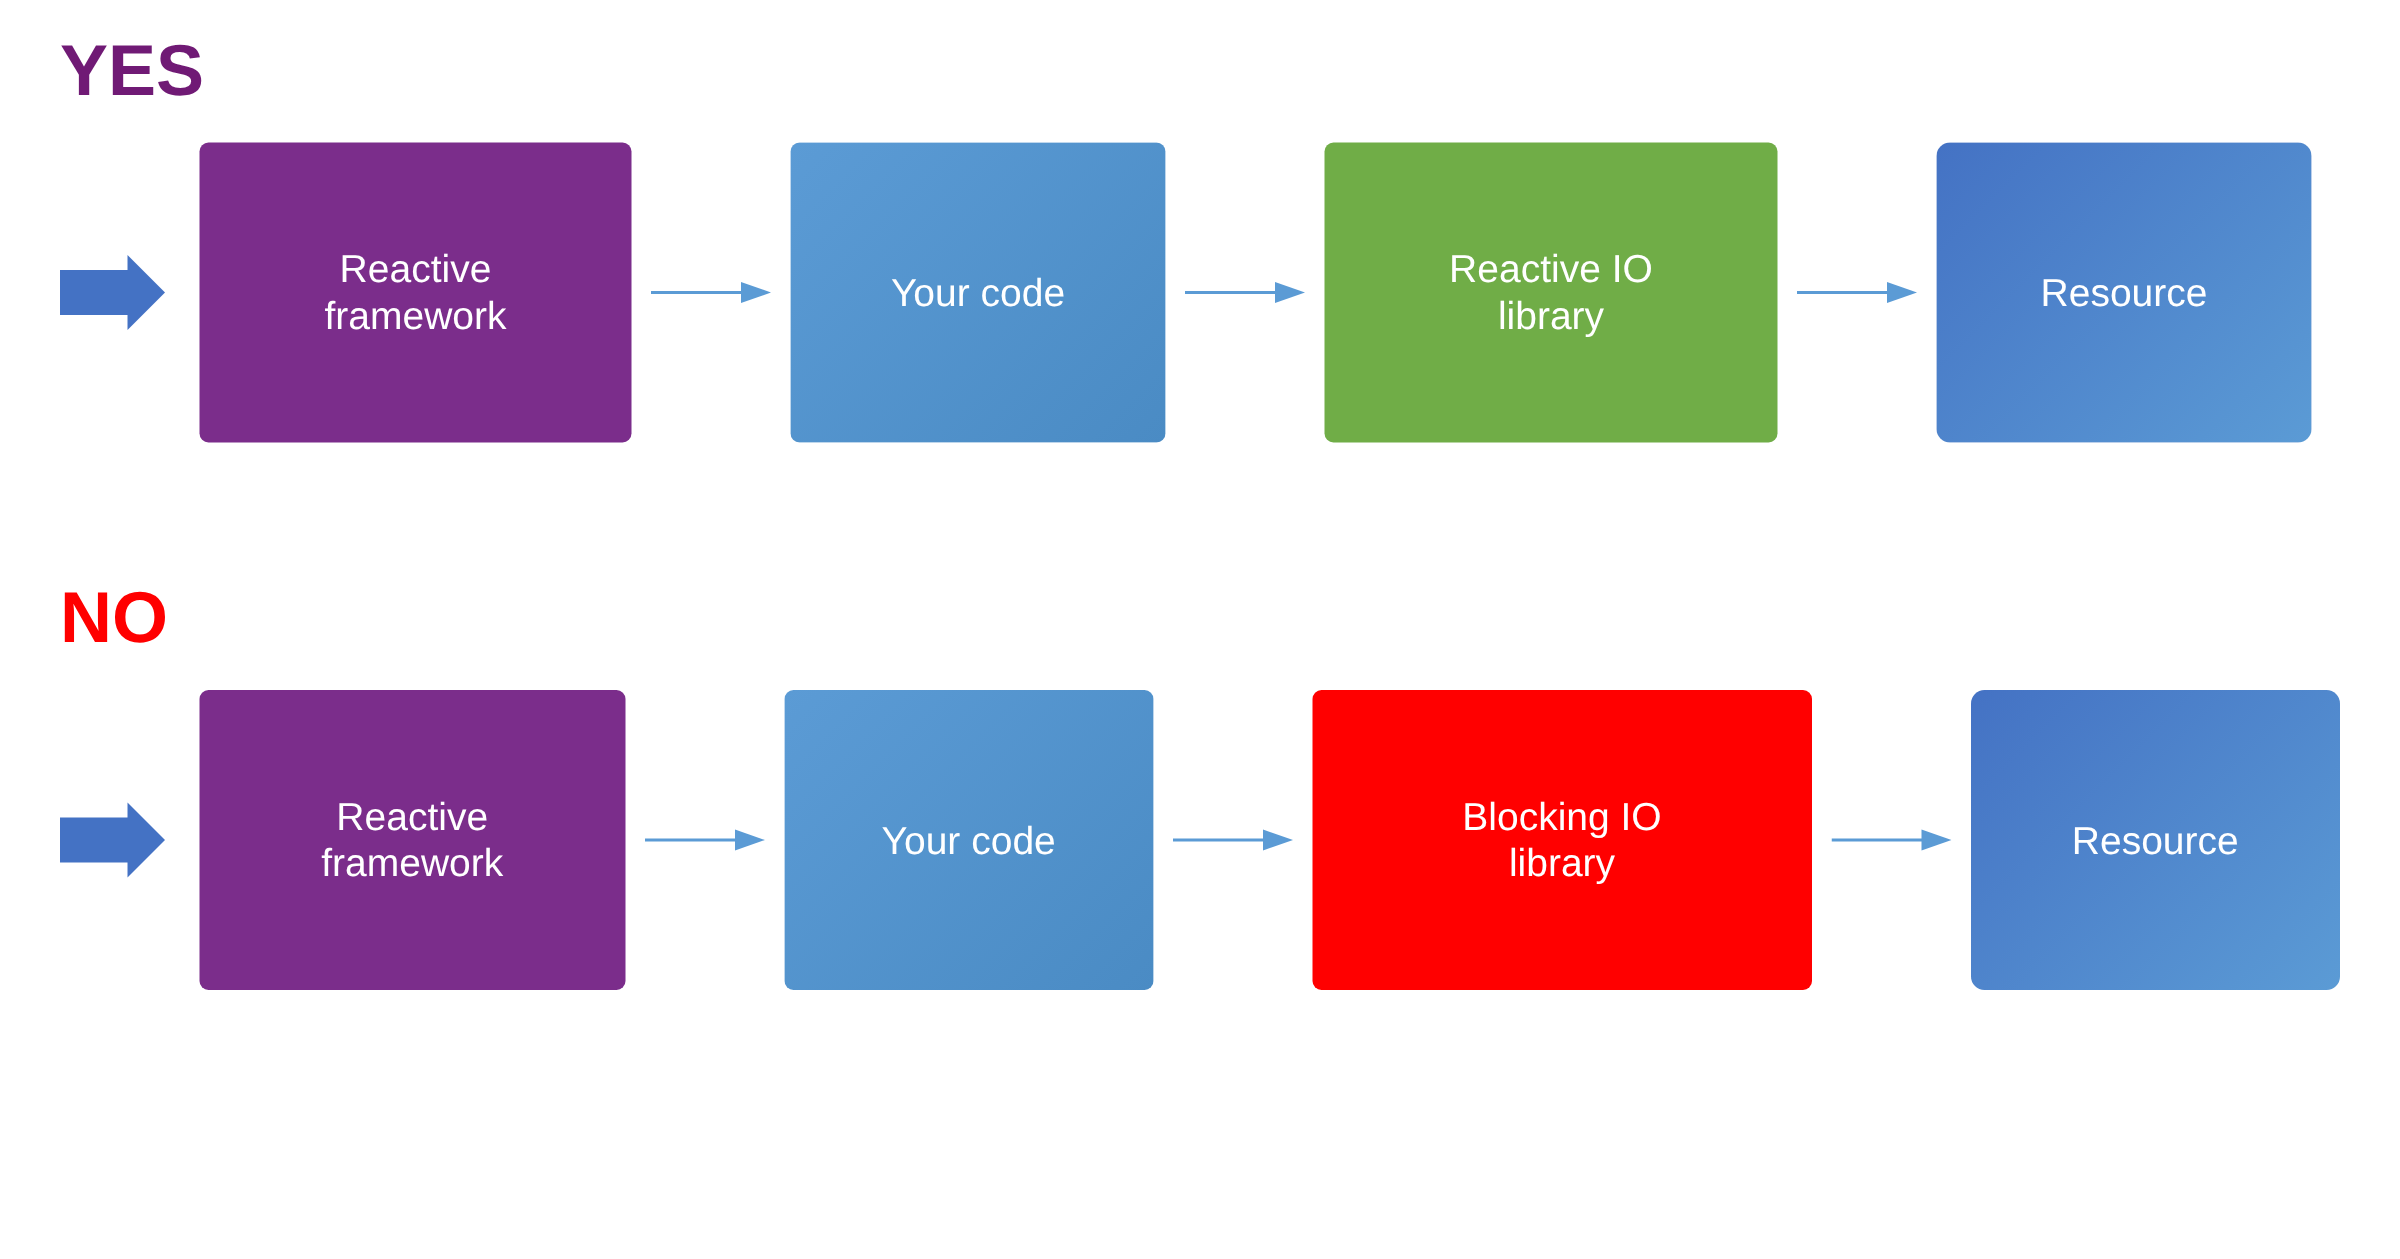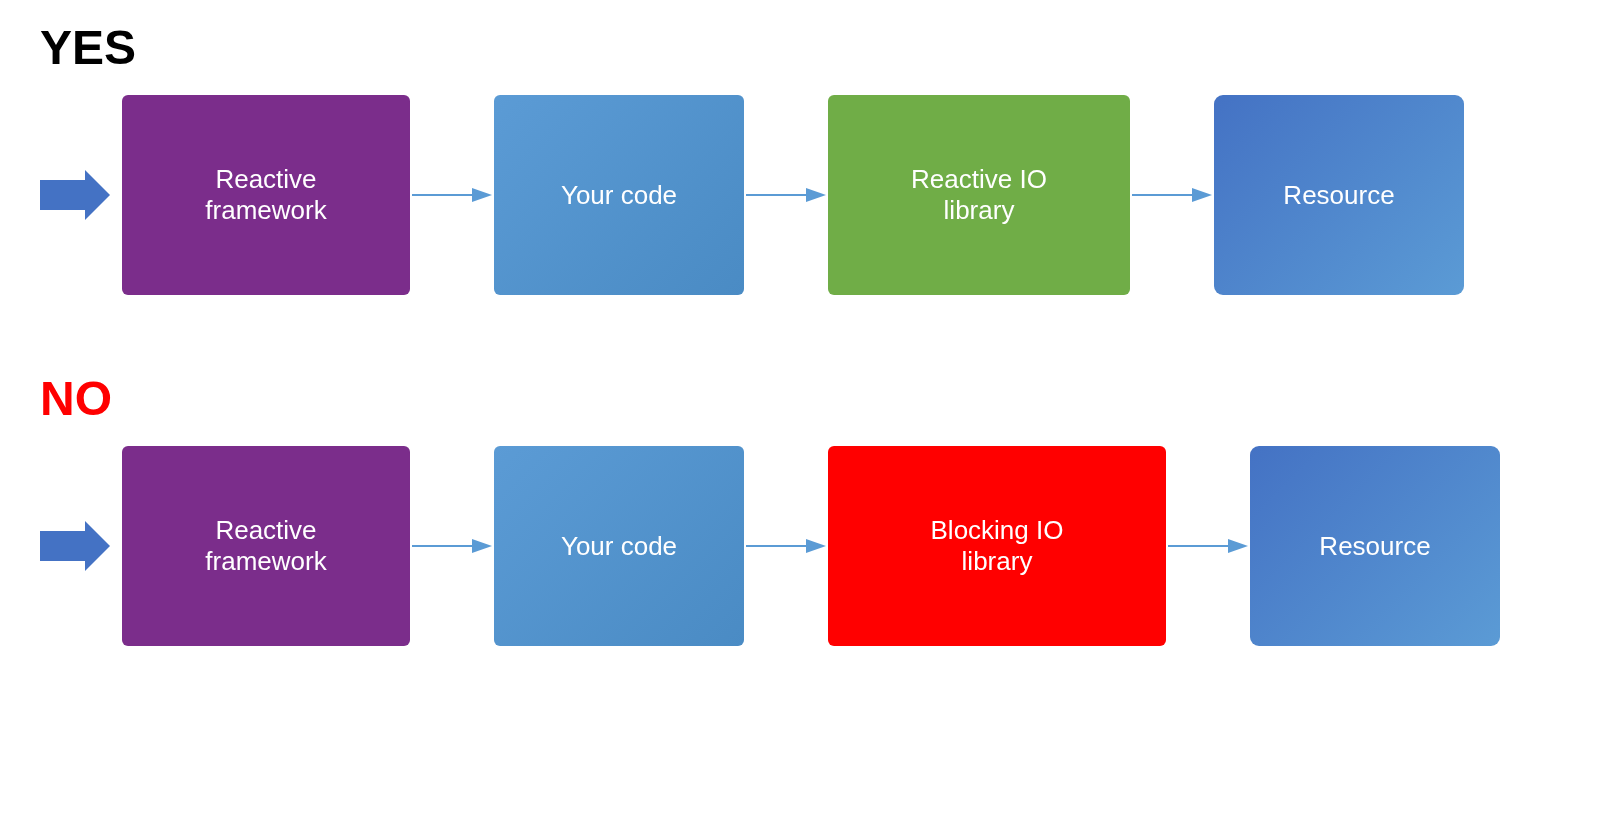--- a/index.html
+++ b/index.html
@@ -13,31 +13,31 @@
       position: relative;
     }
 
     .section-label {
       font-size: 48px;
       font-weight: bold;
       margin-bottom: 20px;
     }
 
     .section-label.yes {
-      color: #000000;
+      color: #701a75;
     }
 
     .section-label.no {
       color: #FF0000;
     }
 
     .diagram-row {
       display: flex;
       align-items: center;
-      gap: 2px;
+      gap: 13px;
       margin-bottom: 10px;
     }
 
     
     .entry-arrow {
       width: 70px;
       height: 55px;
       display: flex;
       align-items: center;
       justify-content: center;
@@ -106,21 +106,21 @@
     .connector svg {
       width: 80px;
       height: 30px;
     }
 
     .section-yes {
       margin-bottom: 60px;
     }
 
     .section-no {
-      margin-top: 6px;
+      margin-top: 20px;
     }
 
     .sections-wrapper {
       display: flex;
       flex-direction: column;
       padding: 20px 40px;
     }
   </style>
 </head>
 <body>

